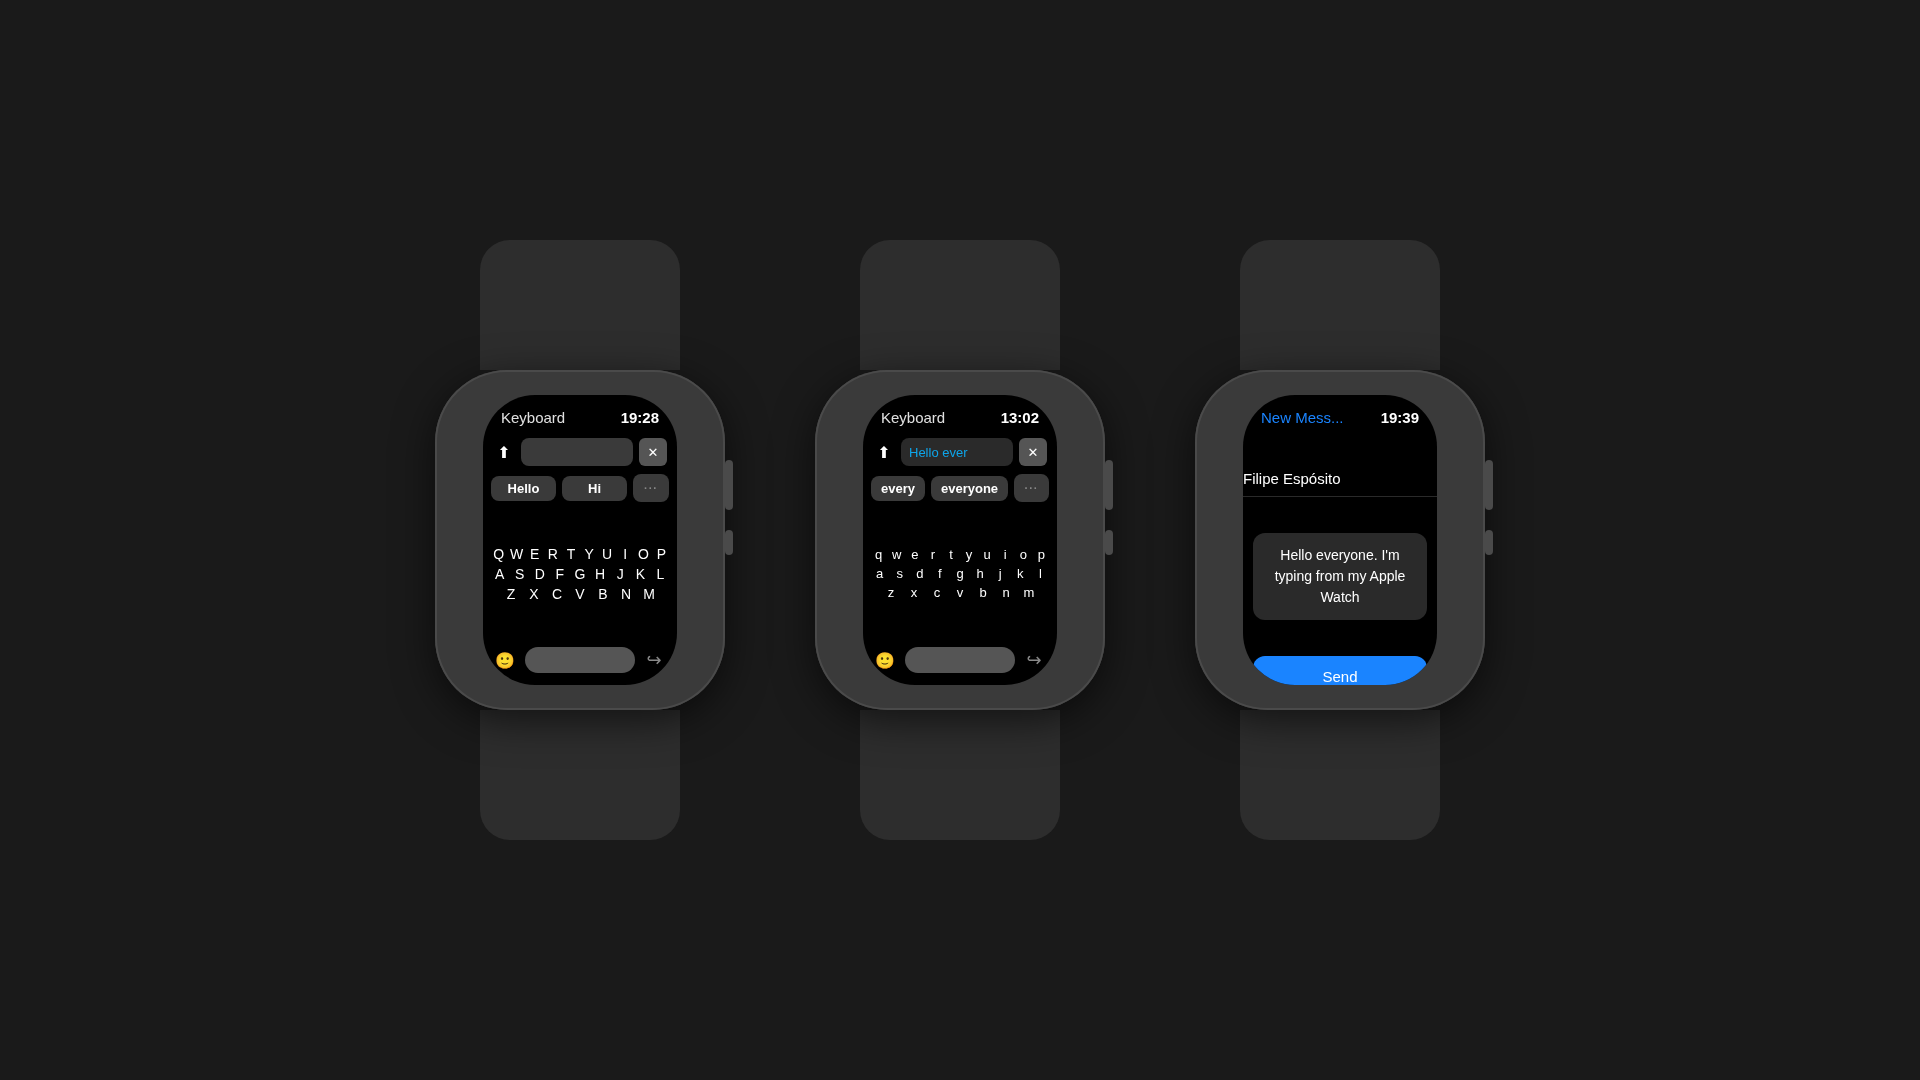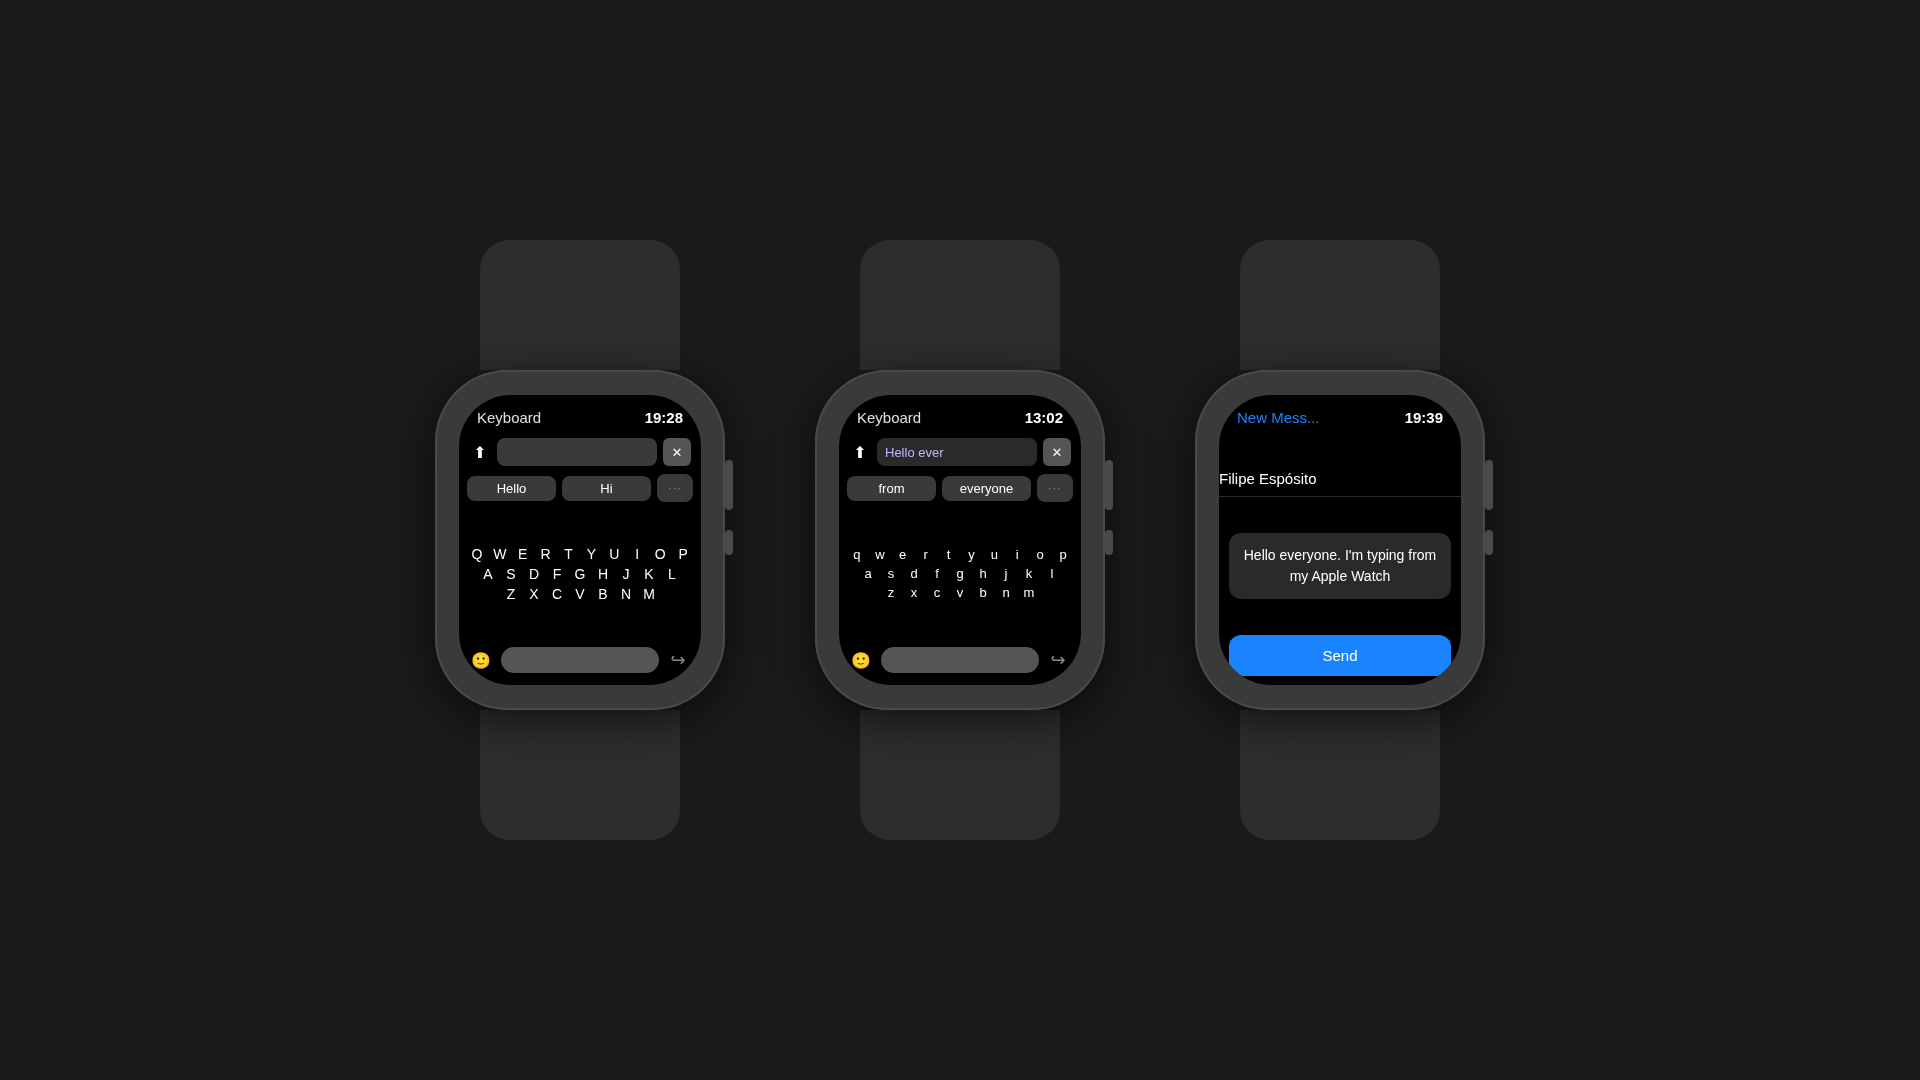--- a/index.html
+++ b/index.html
@@ -72,21 +72,21 @@
       right: -8px;
       top: 160px;
       width: 8px;
       height: 25px;
       background: #4a4a4a;
       border-radius: 4px;
     }
 
     
     .watch-screen {
-      width: 242px;
+      width: 194px;
       height: 290px;
       background: #000;
       border-radius: 52px;
       overflow: hidden;
       position: relative;
       display: flex;
       flex-direction: column;
     }
 
     
@@ -152,21 +152,21 @@
       display: flex;
       align-items: center;
       padding: 0 8px;
     }
 
     .text-input-field.has-text {
       background: #2a2a2a;
     }
 
     .input-text {
-      color: #c4b5fd;
+      color: #0ea5e9;
       font-size: 13px;
     }
 
     .delete-btn {
       width: 28px;
       height: 28px;
       background: #555;
       border-radius: 6px;
       display: flex;
       align-items: center;
@@ -175,20 +175,21 @@
       font-size: 13px;
     }
 
     
     .suggestion-row {
       display: flex;
       align-items: center;
       padding: 4px 8px;
       gap: 6px;
       flex-shrink: 0;
+      font-weight: bold;
     }
 
     .suggestion-btn {
       background: #3a3a3a;
       border-radius: 8px;
       padding: 5px 10px;
       color: #ffffff;
       font-size: 13px;
       flex: 1;
       text-align: center;
@@ -400,21 +401,21 @@
 
         <div class="input-row">
           <div class="shift-icon">⬆</div>
           <div class="text-input-field has-text">
             <span class="input-text">Hello ever</span>
           </div>
           <div class="delete-btn">✕</div>
         </div>
 
         <div class="suggestion-row">
-          <div class="suggestion-btn">from</div>
+          <div class="suggestion-btn">every</div>
           <div class="suggestion-btn">everyone</div>
           <div class="more-btn">···</div>
         </div>
 
         <div class="keyboard-area">
           <div class="key-row">
             <span class="key-letter lowercase">q</span>
             <span class="key-letter lowercase">w</span>
             <span class="key-letter lowercase">e</span>
             <span class="key-letter lowercase">r</span>

